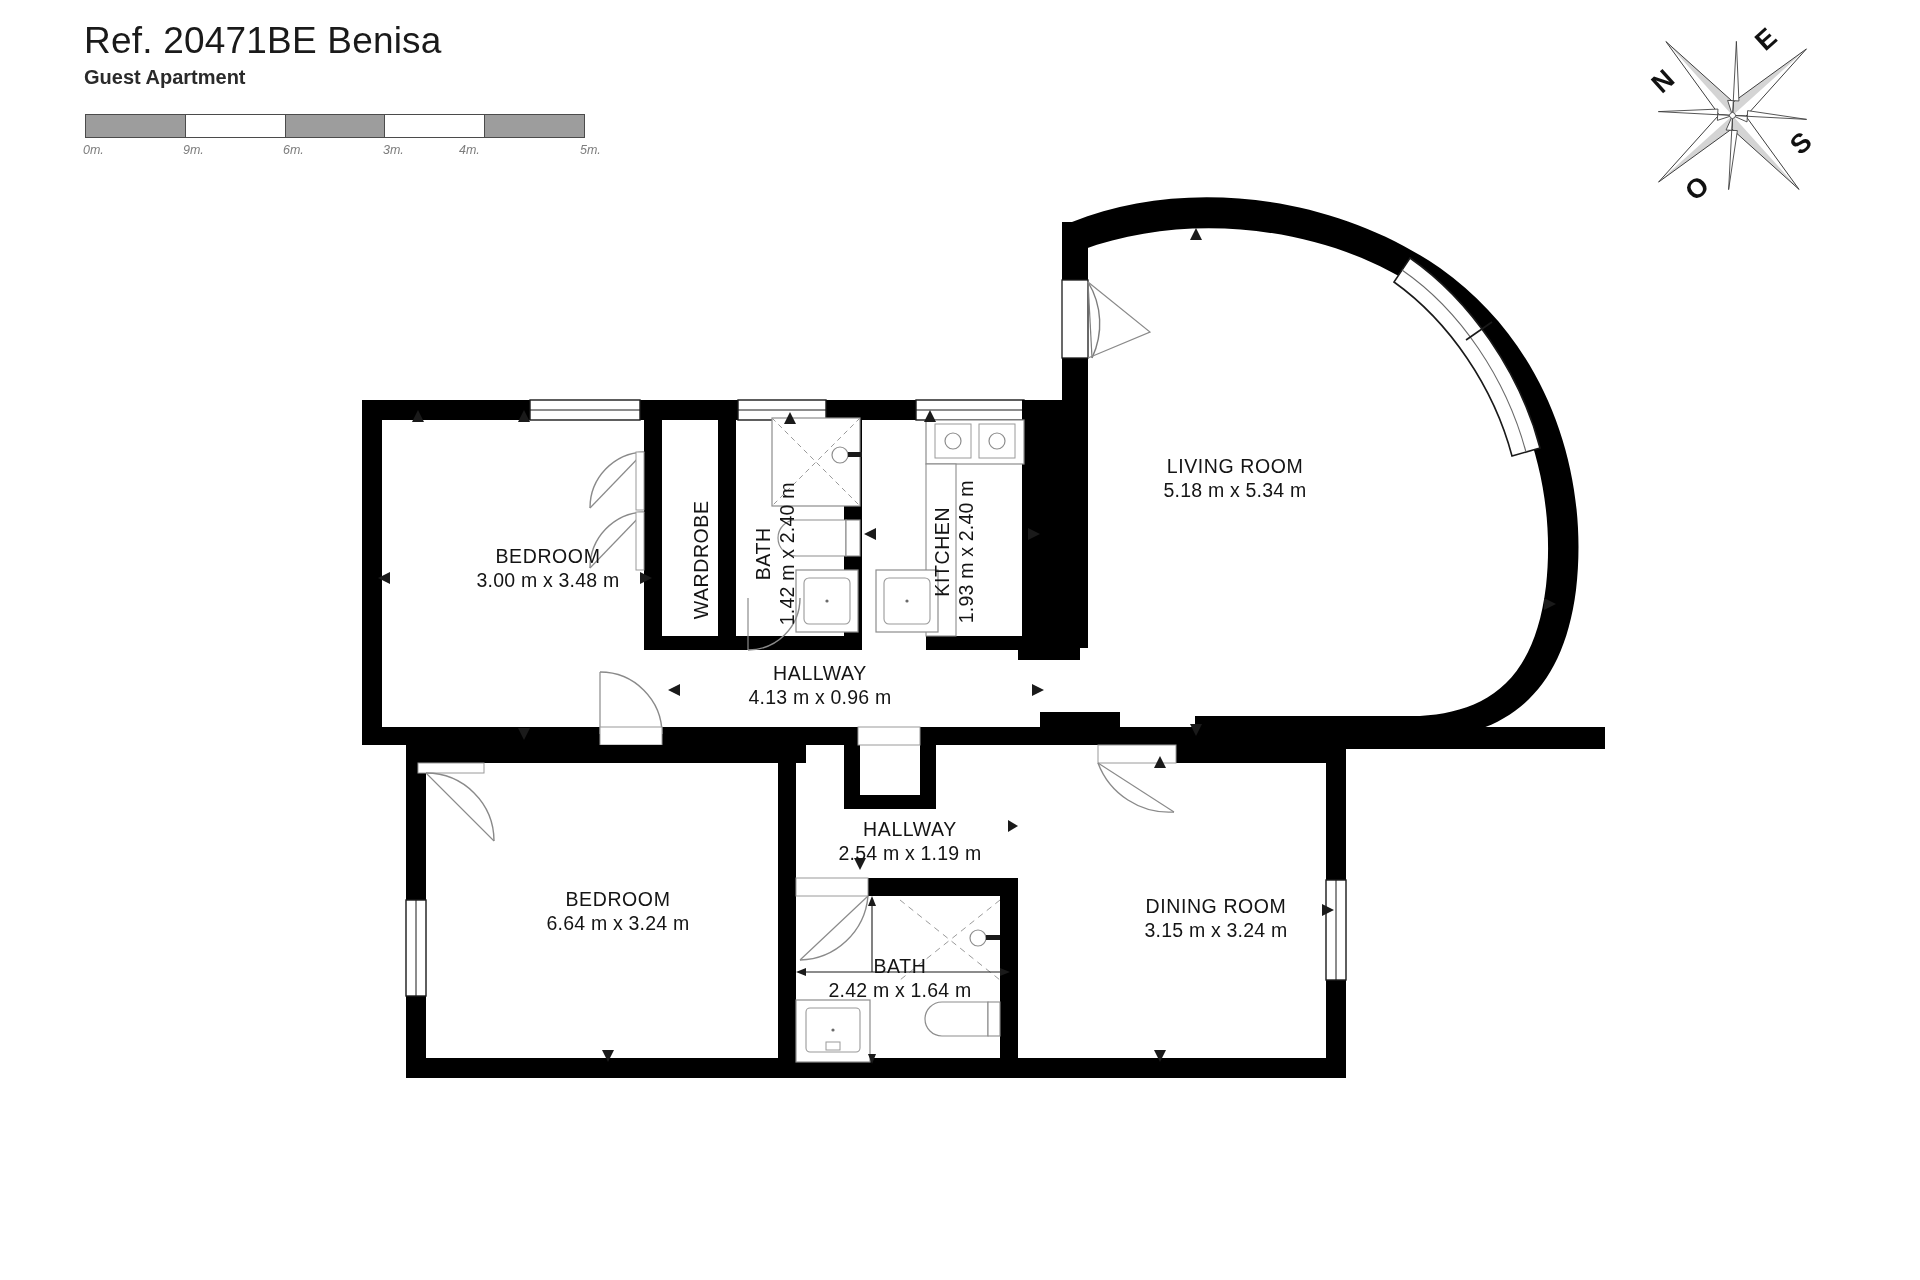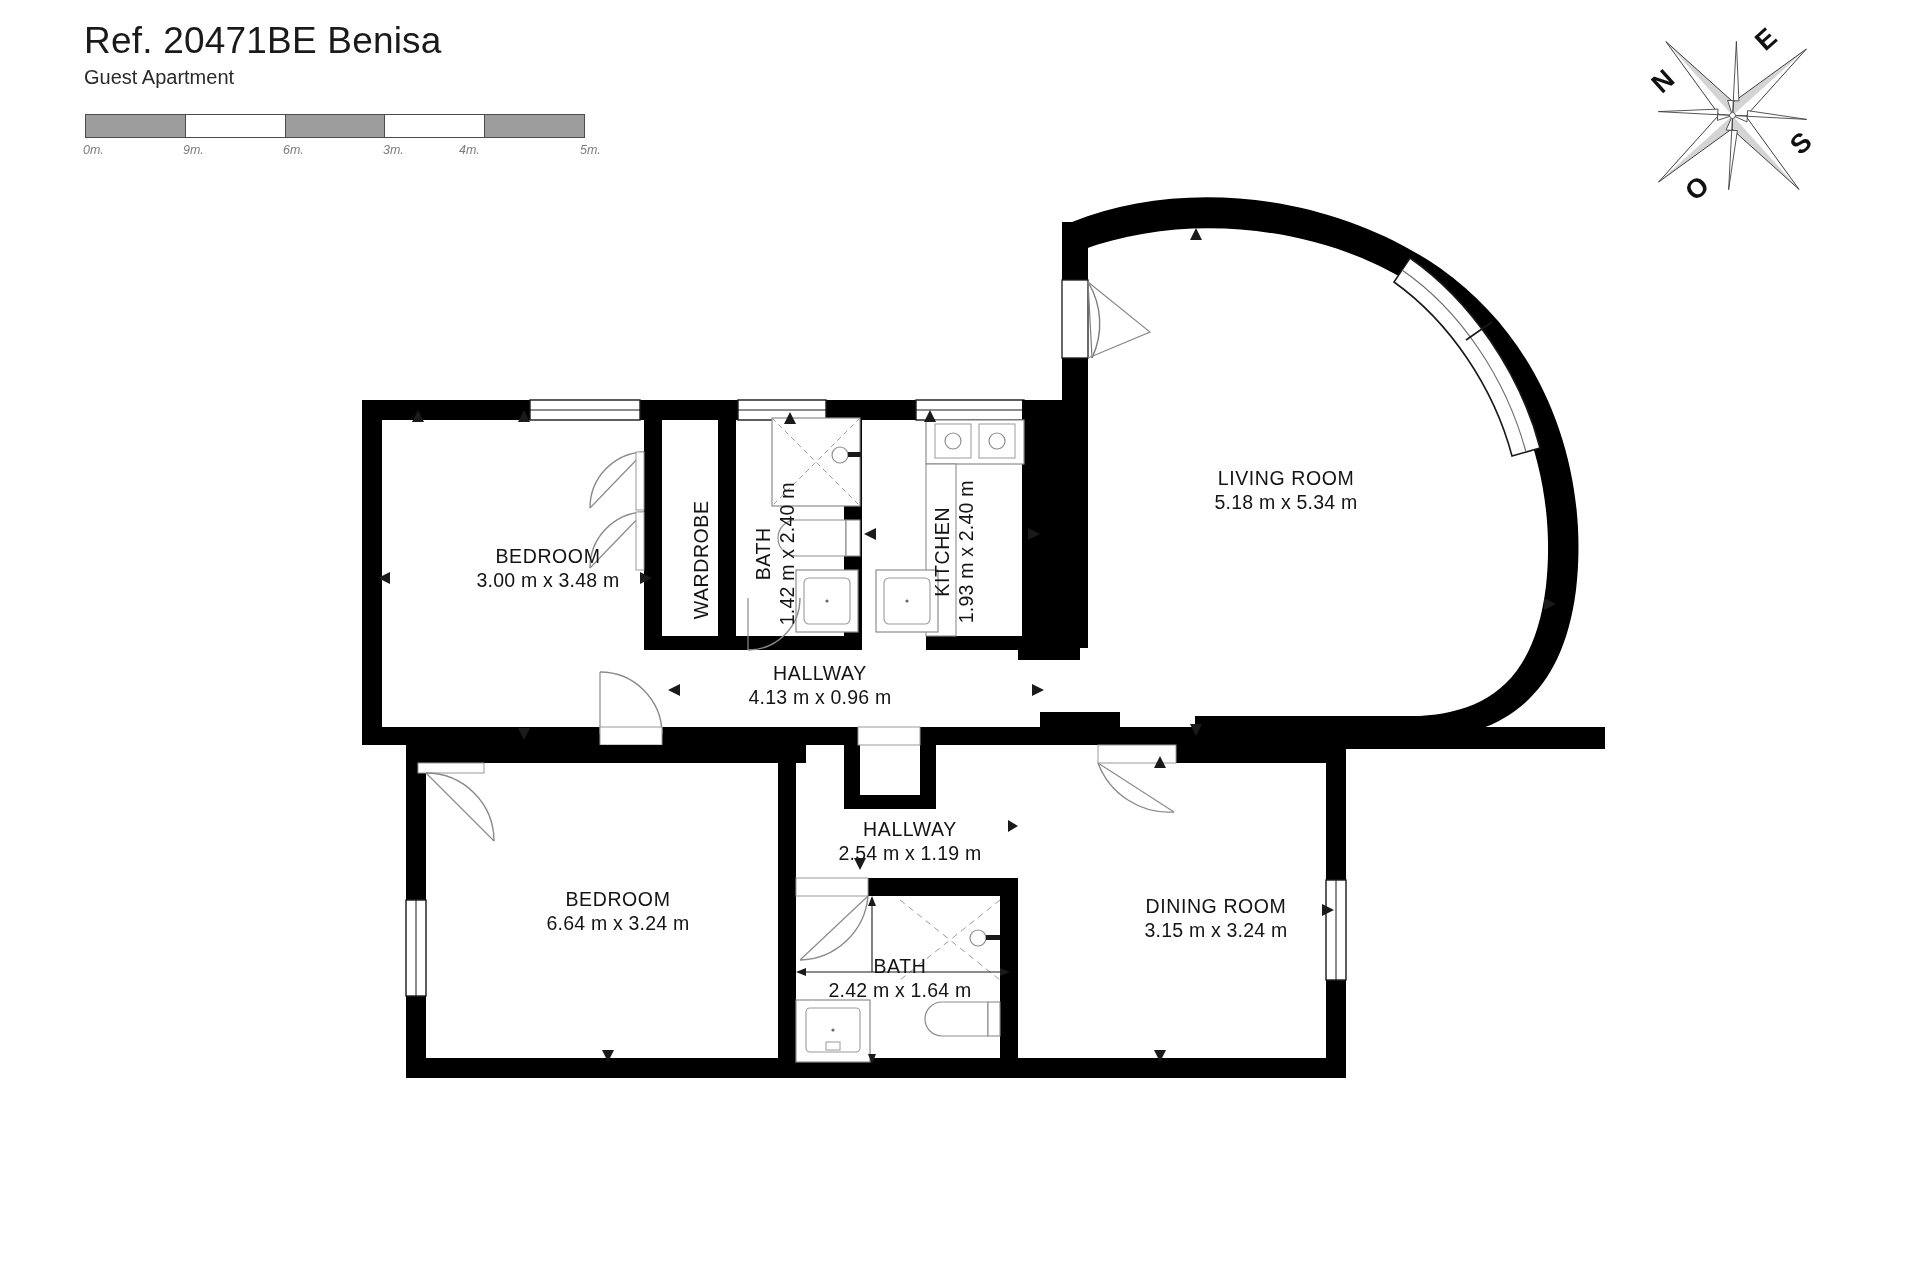--- a/index.html
+++ b/index.html
@@ -27,21 +27,21 @@
   #title {
     font-size: 37px;
     font-weight: 400;
     color: #1a1a1a;
     letter-spacing: 0.2px;
     line-height: 1.12;
     white-space: nowrap;
   }
   #subtitle {
     font-size: 20px;
-    font-weight: 400;
+    font-weight: 700;
     color: #2a2a2a;
     margin-top: 4px;
     line-height: 1.2;
   }
   
   #scalebar-wrap {
     position: absolute;
     left: 85px;
     top: 114px;
     width: 512px;
@@ -430,21 +430,21 @@
   <div class="room-label vert" style="left:676px; top:530px; width:200px;">
     <div class="rl-name">BATH</div>
     <div class="rl-dims">1.42 m x 2.40 m</div>
   </div>
 
   <div class="room-label vert" style="left:855px; top:528px; width:200px;">
     <div class="rl-name">KITCHEN</div>
     <div class="rl-dims">1.93 m x 2.40 m</div>
   </div>
 
-  <div class="room-label" style="left:1156px; top:455px; width:260px;margin-top:12px;">
+  <div class="room-label" style="left:1105px; top:455px; width:260px;">
     <div class="rl-name">LIVING ROOM</div>
     <div class="rl-dims">5.18 m x 5.34 m</div>
   </div>
 
   <div class="room-label" style="left:690px; top:662px; width:260px;">
     <div class="rl-name">HALLWAY</div>
     <div class="rl-dims">4.13 m x 0.96 m</div>
   </div>
 
   <div class="room-label" style="left:780px; top:818px; width:260px;">

